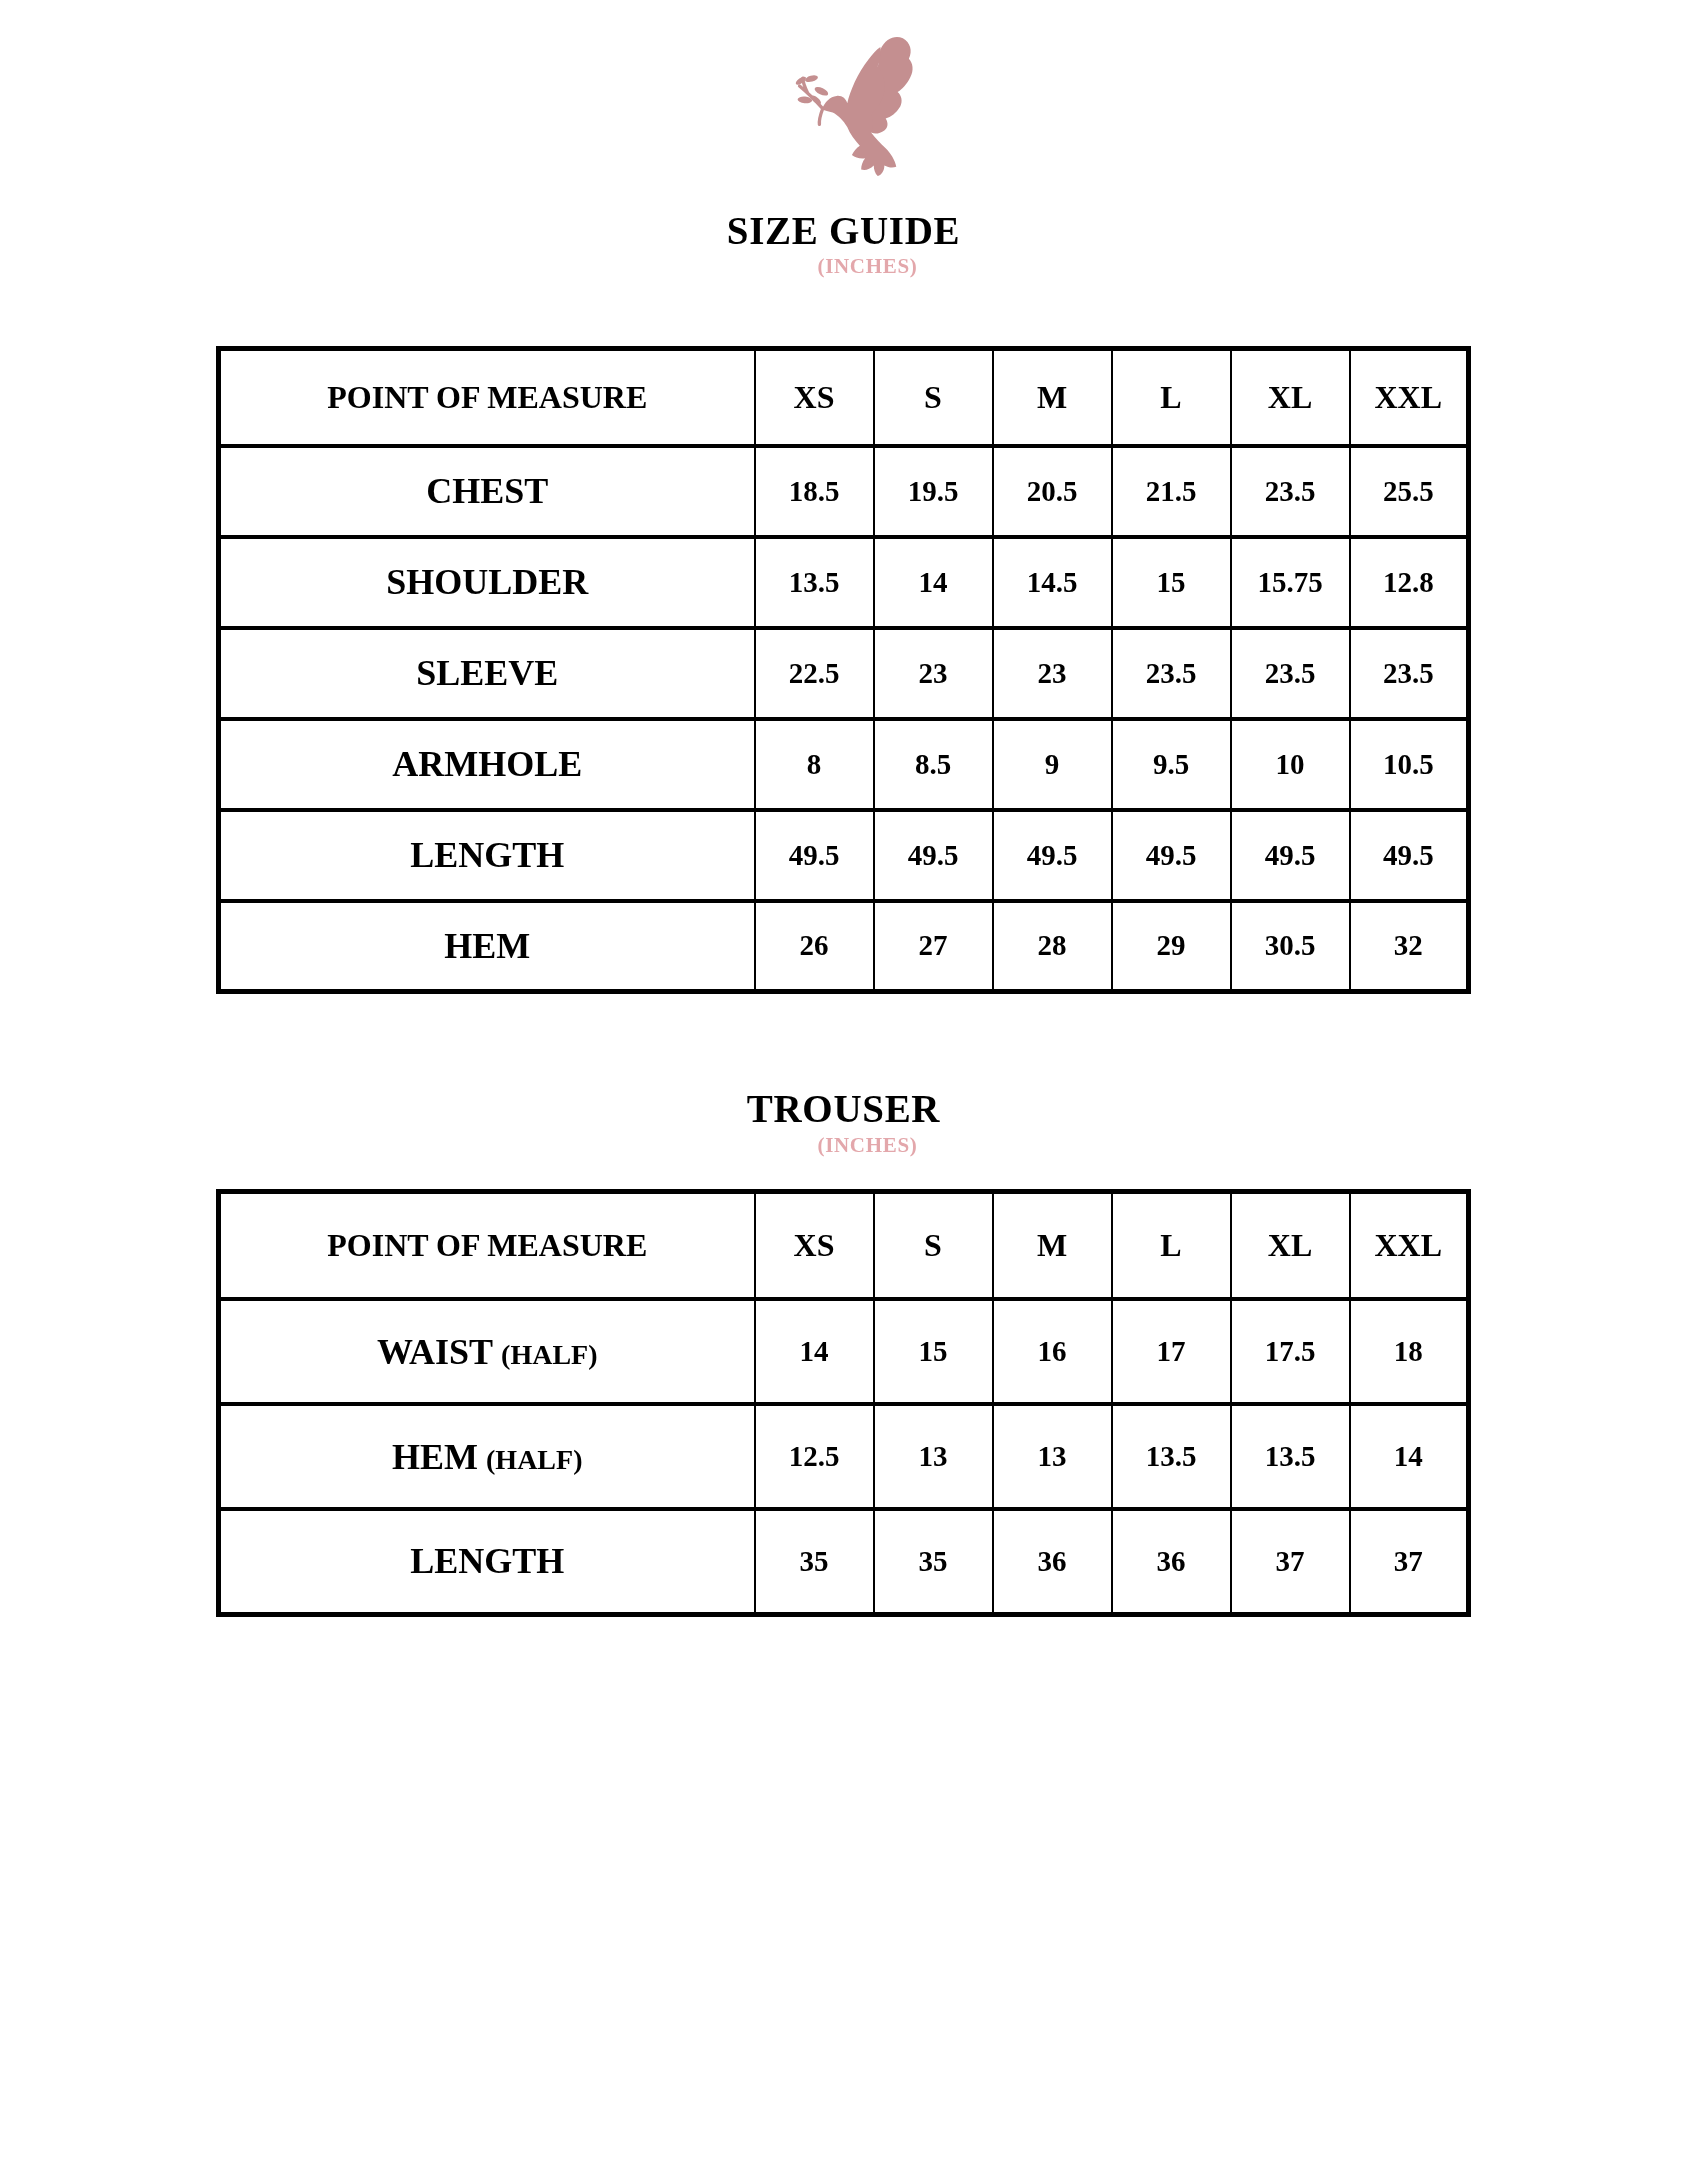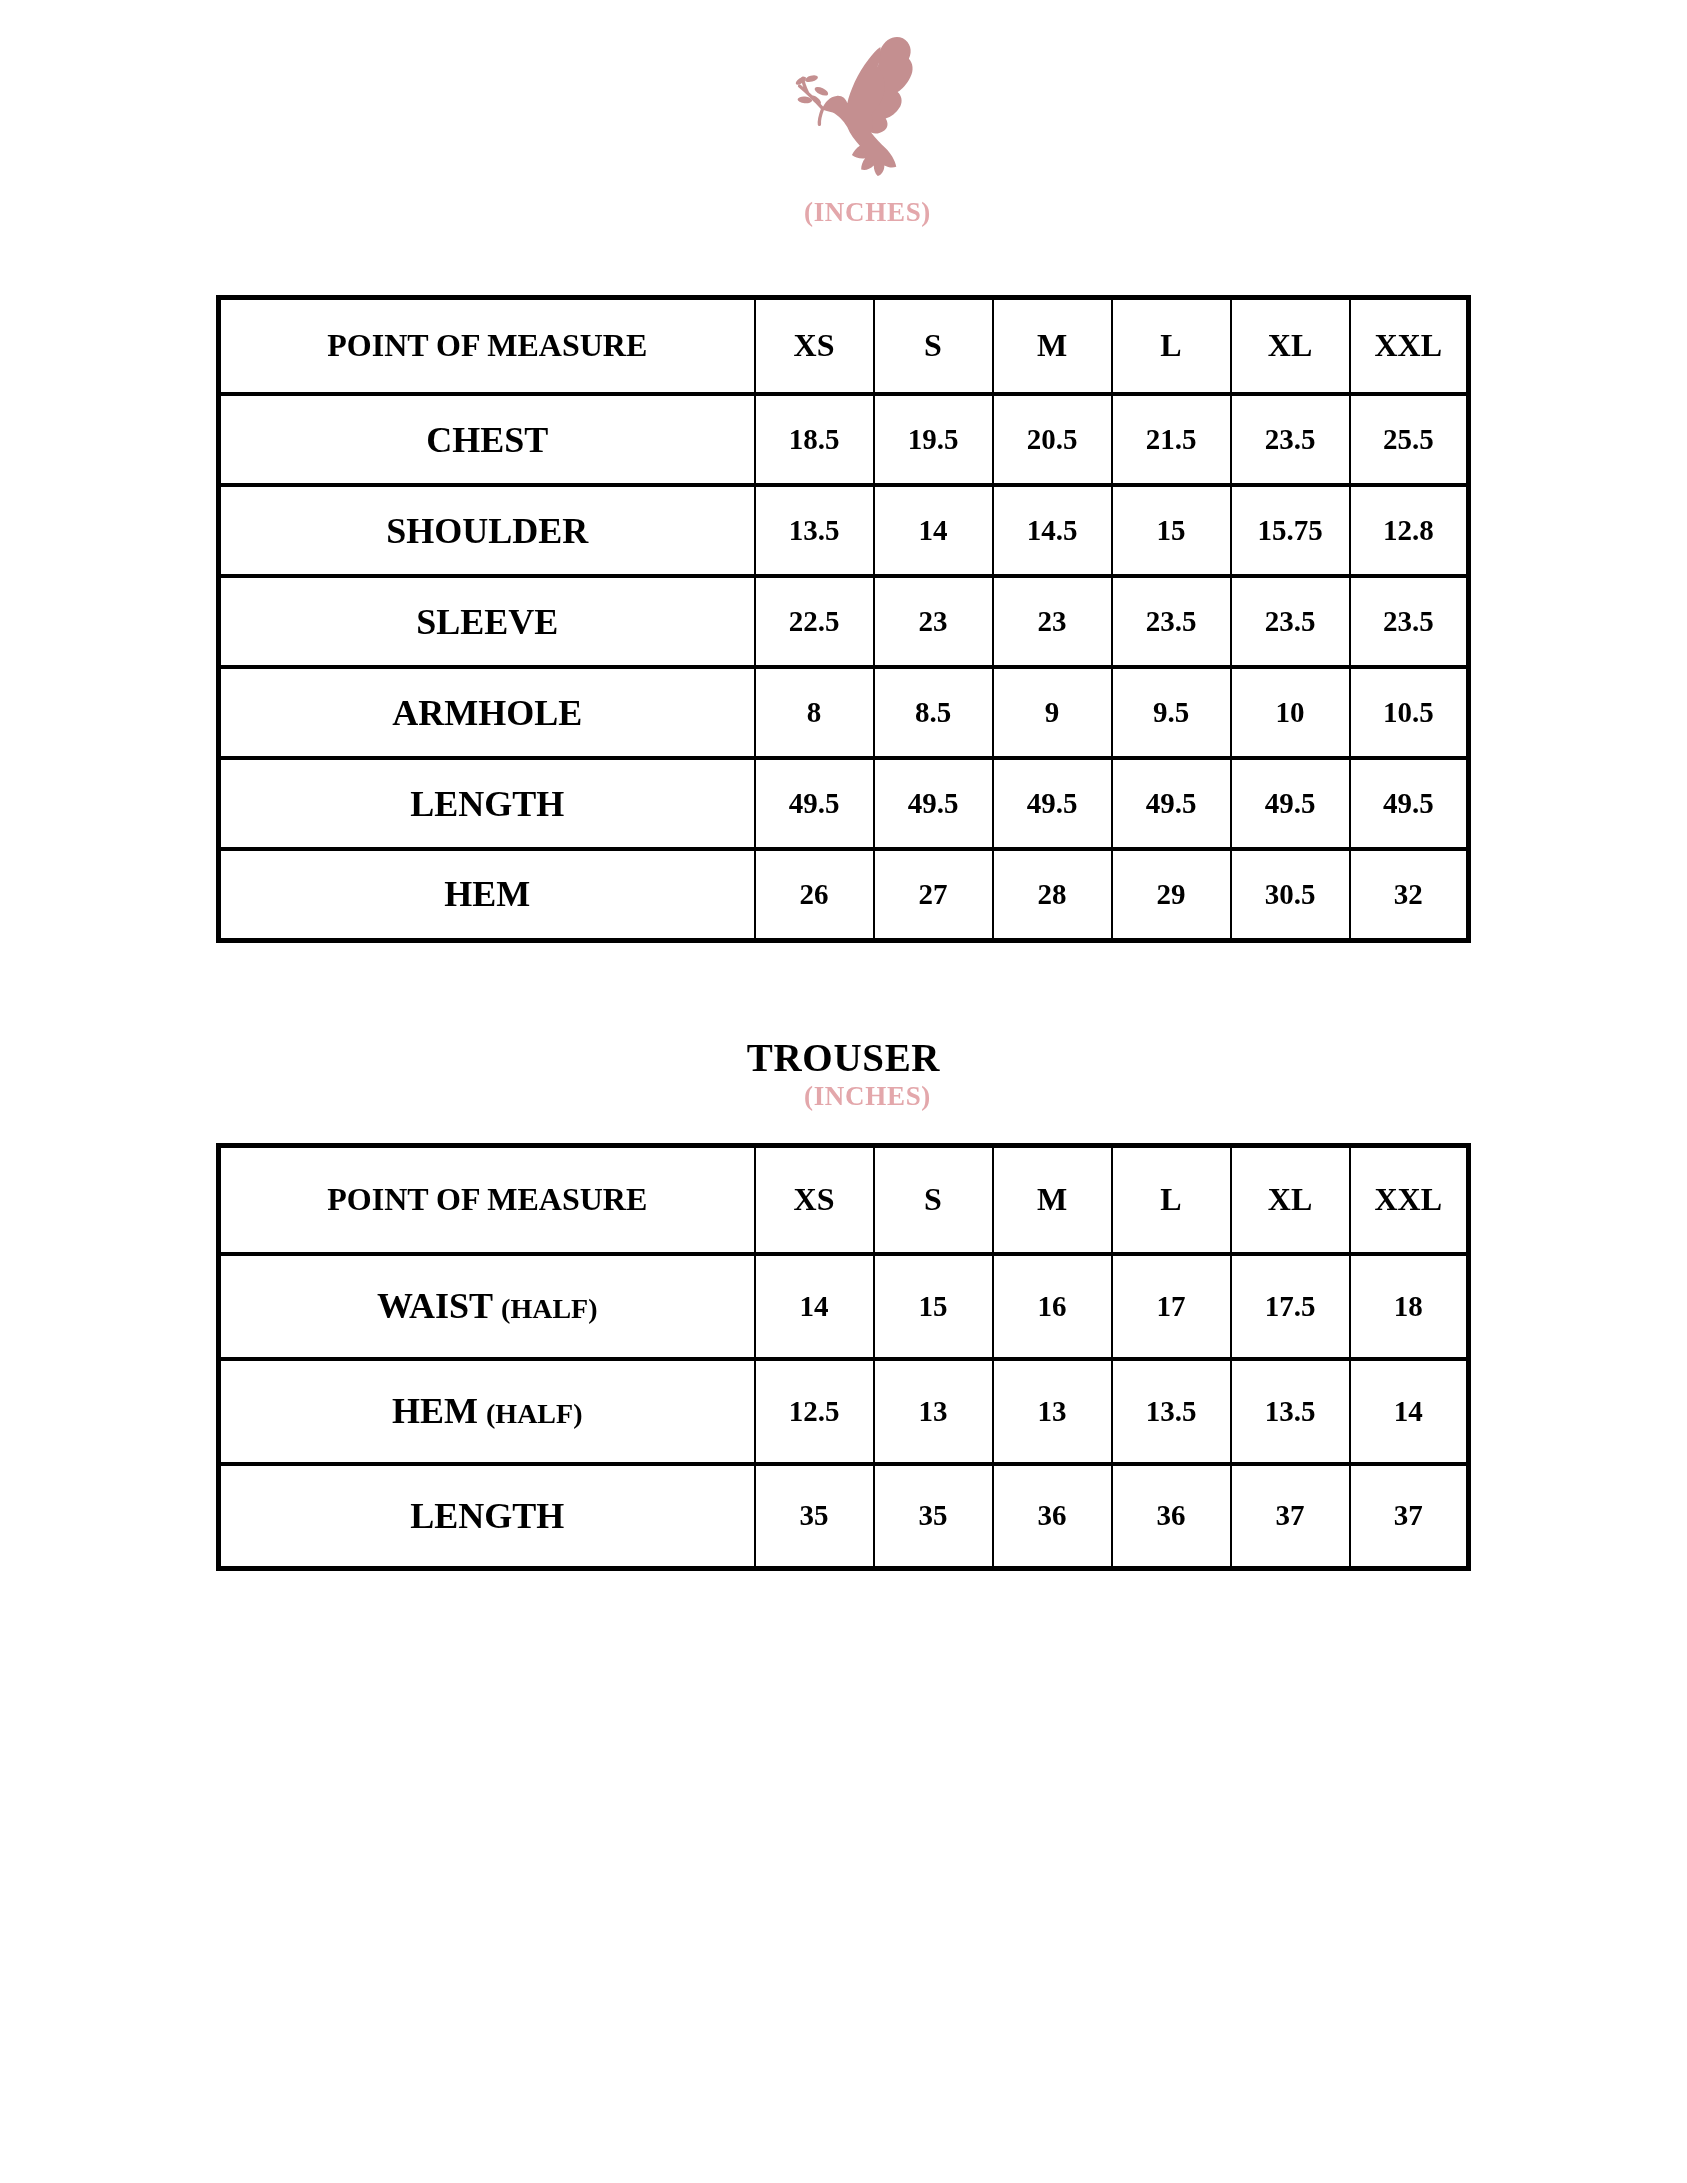--- a/index.html
+++ b/index.html
@@ -27,21 +27,21 @@
   .style-code{
     margin-top:6.6px;font-size:29px;line-height:1;
     font-weight:700;letter-spacing:0.3px;
   }
   .sec-title{
     margin:0;font-size:39px;line-height:1;font-weight:700;letter-spacing:0.7px;
   }
   .sec-shirt .sec-title{margin-top:66px;}
   .sec-trouser .sec-title{margin-top:95px;}
   .units{
-    margin-top:6.6px;font-size:27px;line-height:1;font-weight:700;
+    margin-top:6.6px;font-size:21px;line-height:1;font-weight:700;
     color:var(--units-pink);letter-spacing:0.7px;padding-left:48px;
   }
   table.size-table{
     margin:69px auto 0;
     width:1250px;
     border-collapse:collapse;table-layout:fixed;
     border:5.3px solid var(--ink);
   }
   .sec-trouser table.size-table{margin-top:33px;}
   col.col-label{width:536px;}
@@ -107,20 +107,21 @@
       <path d="M28 80 C40 90 52 102 63 114 M63 114 C60 122 57 130 58 138 M40 90 C36 82 33 74 33 68" fill="none" stroke="#c48f90" stroke-width="5" stroke-linecap="round"></path>
 
       <ellipse cx="30" cy="72" rx="9" ry="4" transform="rotate(-35 30 72)"></ellipse>
       <ellipse cx="46" cy="69" rx="10" ry="4.5" transform="rotate(-15 46 69)"></ellipse>
       <ellipse cx="61" cy="88" rx="11" ry="5" transform="rotate(25 61 88)"></ellipse>
       <ellipse cx="36" cy="101" rx="11" ry="5" transform="rotate(5 36 101)"></ellipse>
       <ellipse cx="53" cy="101" rx="9" ry="4" transform="rotate(40 53 101)"></ellipse>
     </svg>
   </div>
 
+  <h1 class="page-title">SIZE GUIDE</h1>
 
   <section class="sec sec-shirt">
     <div class="units">(INCHES)</div>
     <table class="size-table">
         <colgroup>
           <col class="col-label">
           <col class="col-size">
           <col class="col-size">
           <col class="col-size">
           <col class="col-size">

